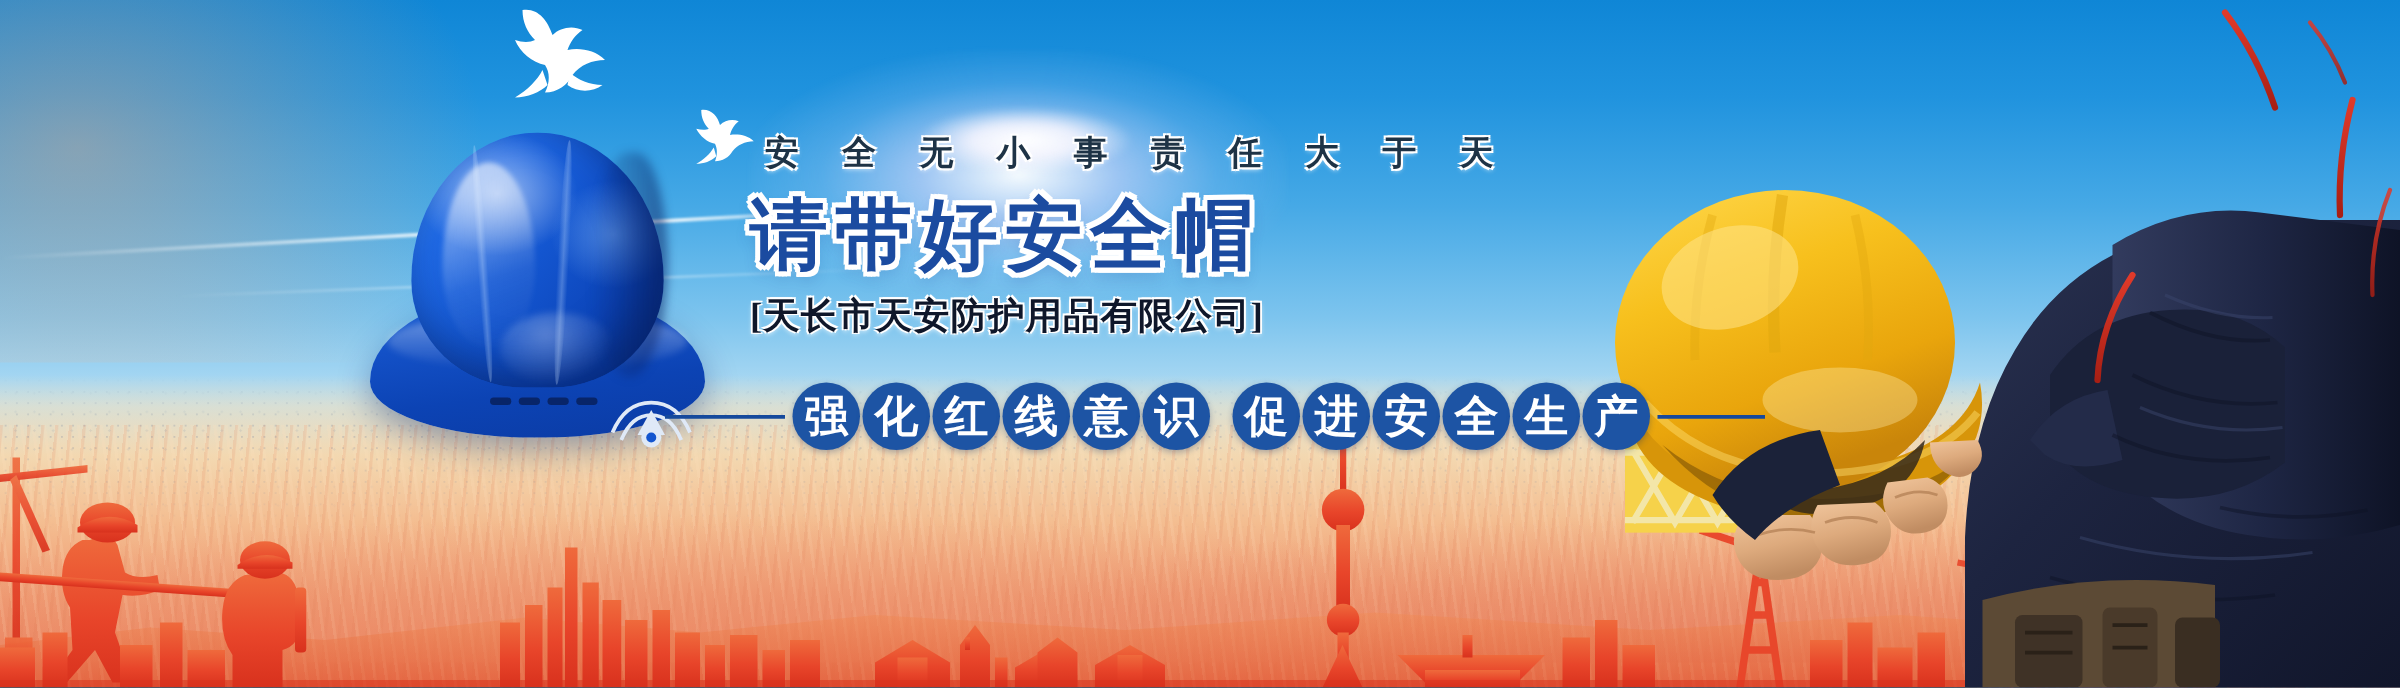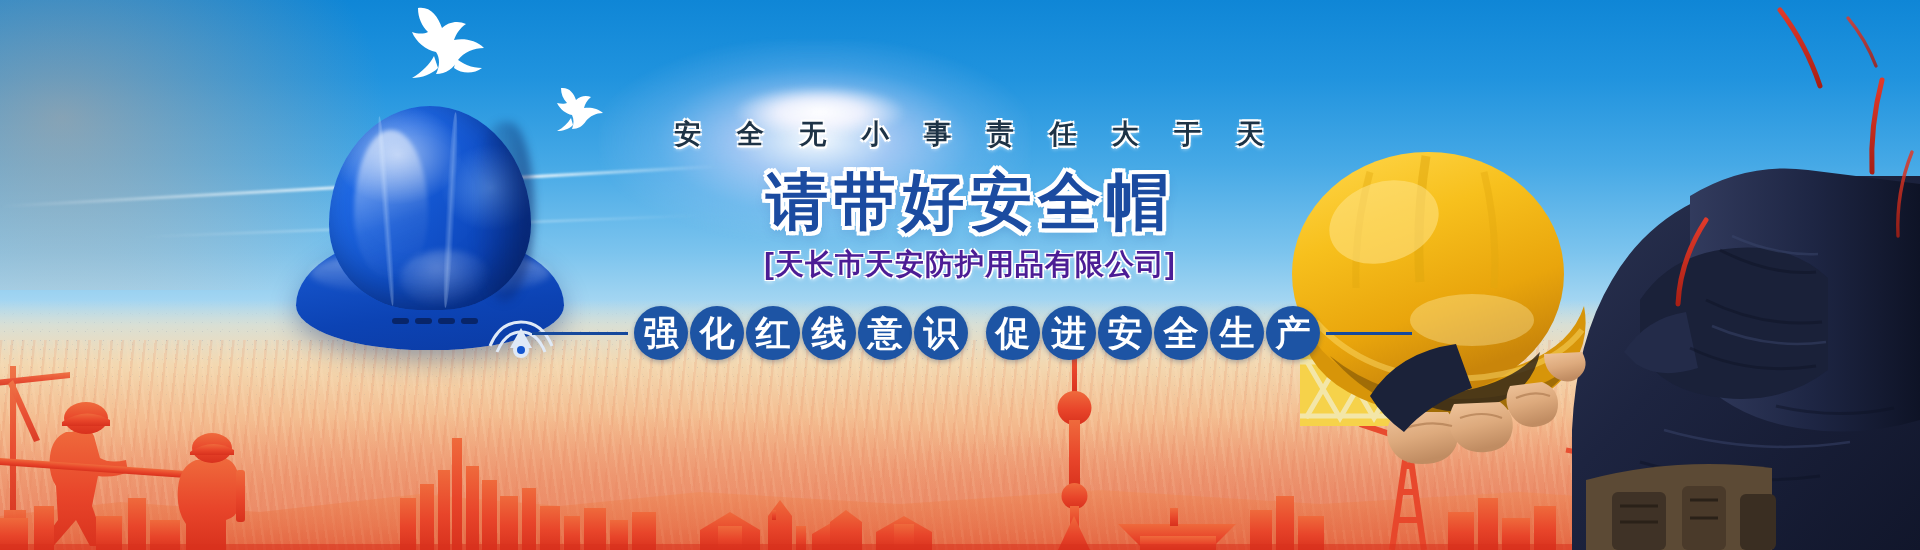--- a/index.html
+++ b/index.html
@@ -158,21 +158,21 @@
   .hb-badge{
     position:absolute;left:188px;top:212px;width:74px;height:48px;
   }
   .hb-badge svg{display:block;}
 
   
   .worker{position:absolute;right:0;top:0;width:700px;height:550px;overflow:hidden;}
   .worker svg{display:block;}
 
   
-  .copy{position:absolute;left:600px;top:116px;width:740px;text-align:center;}
+  .copy{position:absolute;left:600px;top:104px;width:740px;font-family:Liberation Serif, serif;}
 
   .tagline{
     font-size:27px;font-weight:700;letter-spacing:14px;
     color:#1e3346;
     text-shadow:
       -1.6px -1.6px 0 #fff, 1.6px -1.6px 0 #fff,
       -1.6px  1.6px 0 #fff, 1.6px  1.6px 0 #fff,
       0 2px 4px rgba(255,255,255,.9);
     white-space:nowrap;
     margin-left:12px;
@@ -187,21 +187,21 @@
     text-shadow:
       -3px -3px 0 #fff, 3px -3px 0 #fff, -3px 3px 0 #fff, 3px 3px 0 #fff,
       -4px 0 0 #fff, 4px 0 0 #fff, 0 -4px 0 #fff, 0 4px 0 #fff,
       -3px -4px 0 #fff, 3px -4px 0 #fff, -3px 4px 0 #fff, 3px 4px 0 #fff,
       0 6px 12px rgba(30,70,150,.28);
   }
 
   .company{
     margin-top:12px;
     font-size:29px;font-weight:700;letter-spacing:1px;
-    color:#4c1d95;
+    color:#0f172a;
     white-space:nowrap;
     text-shadow:
       -1.4px -1.4px 0 #fff, 1.4px -1.4px 0 #fff,
       -1.4px  1.4px 0 #fff, 1.4px  1.4px 0 #fff,
       0 2px 4px rgba(255,255,255,.85);
   }
 
   .slogan-row{
     position:absolute;left:532px;top:306px;width:880px;
     display:flex;align-items:center;justify-content:center;gap:0;

